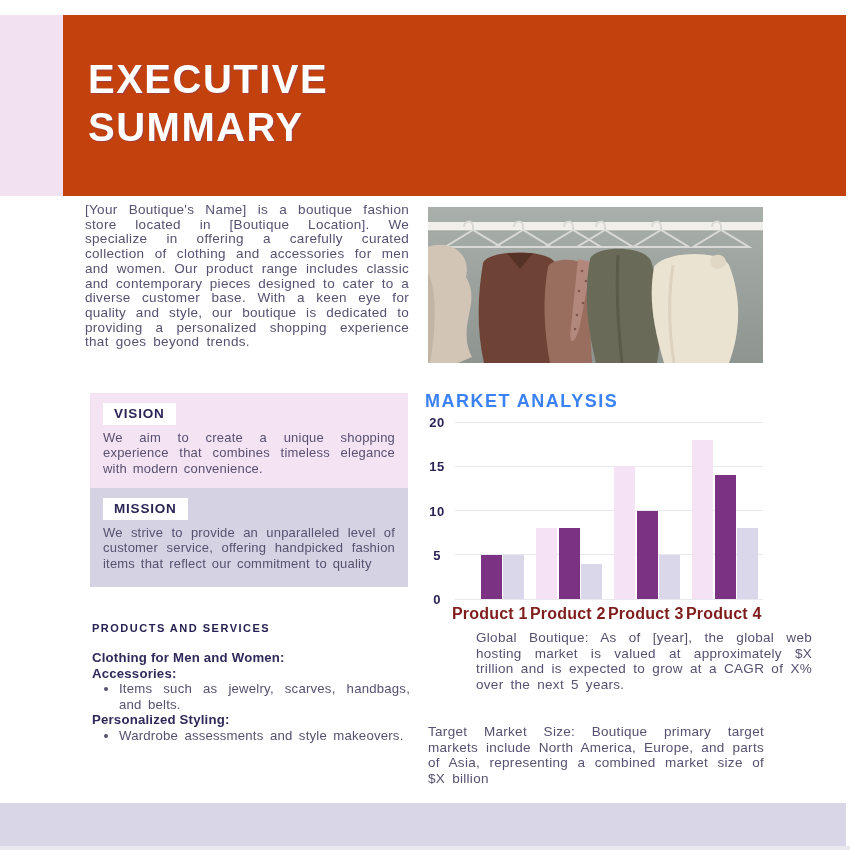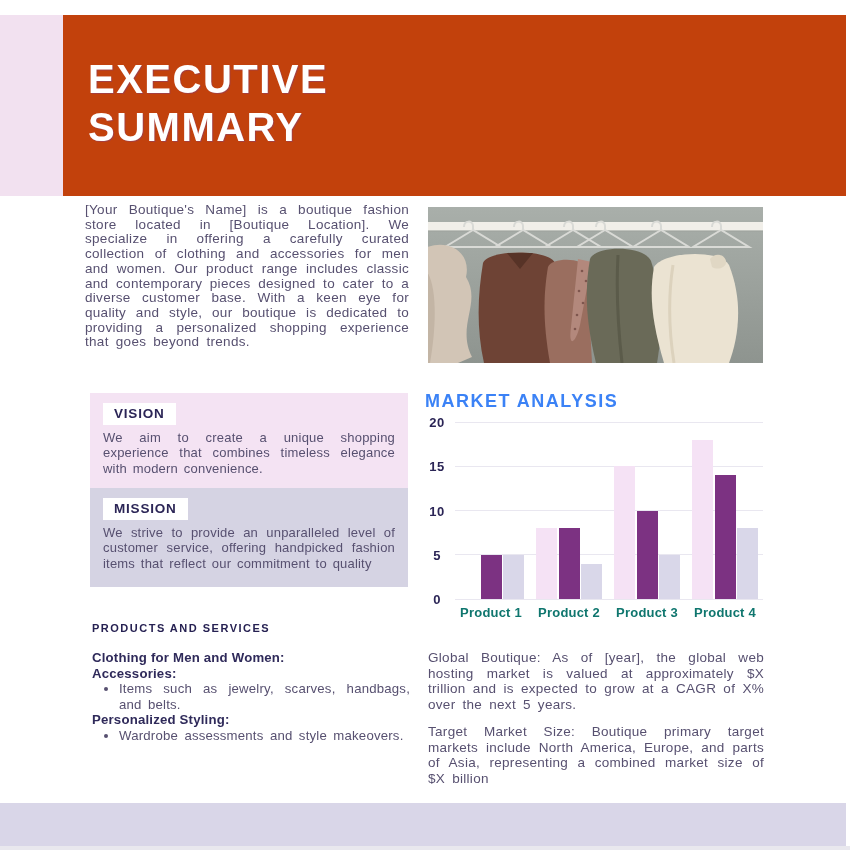--- a/index.html
+++ b/index.html
@@ -54,28 +54,28 @@
   }
   .chart { position:absolute; left:425px; top:414px; width:338px; height:208px; }
   .chart-plot { position:absolute; left:30px; top:8px; width:308px; height:177px; }
   .gridline { position:absolute; left:0; width:308px; height:1px; background:#e9e7f0; }
   .ytick {
     position:absolute; left:2px; width:20px; text-align:center; font-weight:bold;
     font-size:13px; color:#2b2556; letter-spacing:0.5px;
   }
   .bar { position:absolute; bottom:0; width:21px; }
   .xlabel {
-    position:absolute; top:191px; width:78px; text-align:center; font-weight:bold;
-    font-size:13px; color:#0f766e; letter-spacing:0.2px;
+    position:absolute; top:191px; width:78px; text-align:left; font-weight:bold;
+    font-size:16px; color:#7f1d1d; letter-spacing:0.2px;
   }
   .market-para {
     position:absolute; left:428px; width:336px; font-size:13.5px; line-height:15.5px;
     text-align:justify; color:#575070; letter-spacing:0.3px; word-spacing:3px;
   }
-  .market-para-1 { top:650px; }
+  .market-para-1 { top:630px;margin-left:48px; }
   .market-para-2 { top:724px; }
 </style>
 </head>
 <body>
 
 <div class="canvas">
 
   <div class="left-strip"></div>
   <div class="banner">
     <div class="banner-title">

